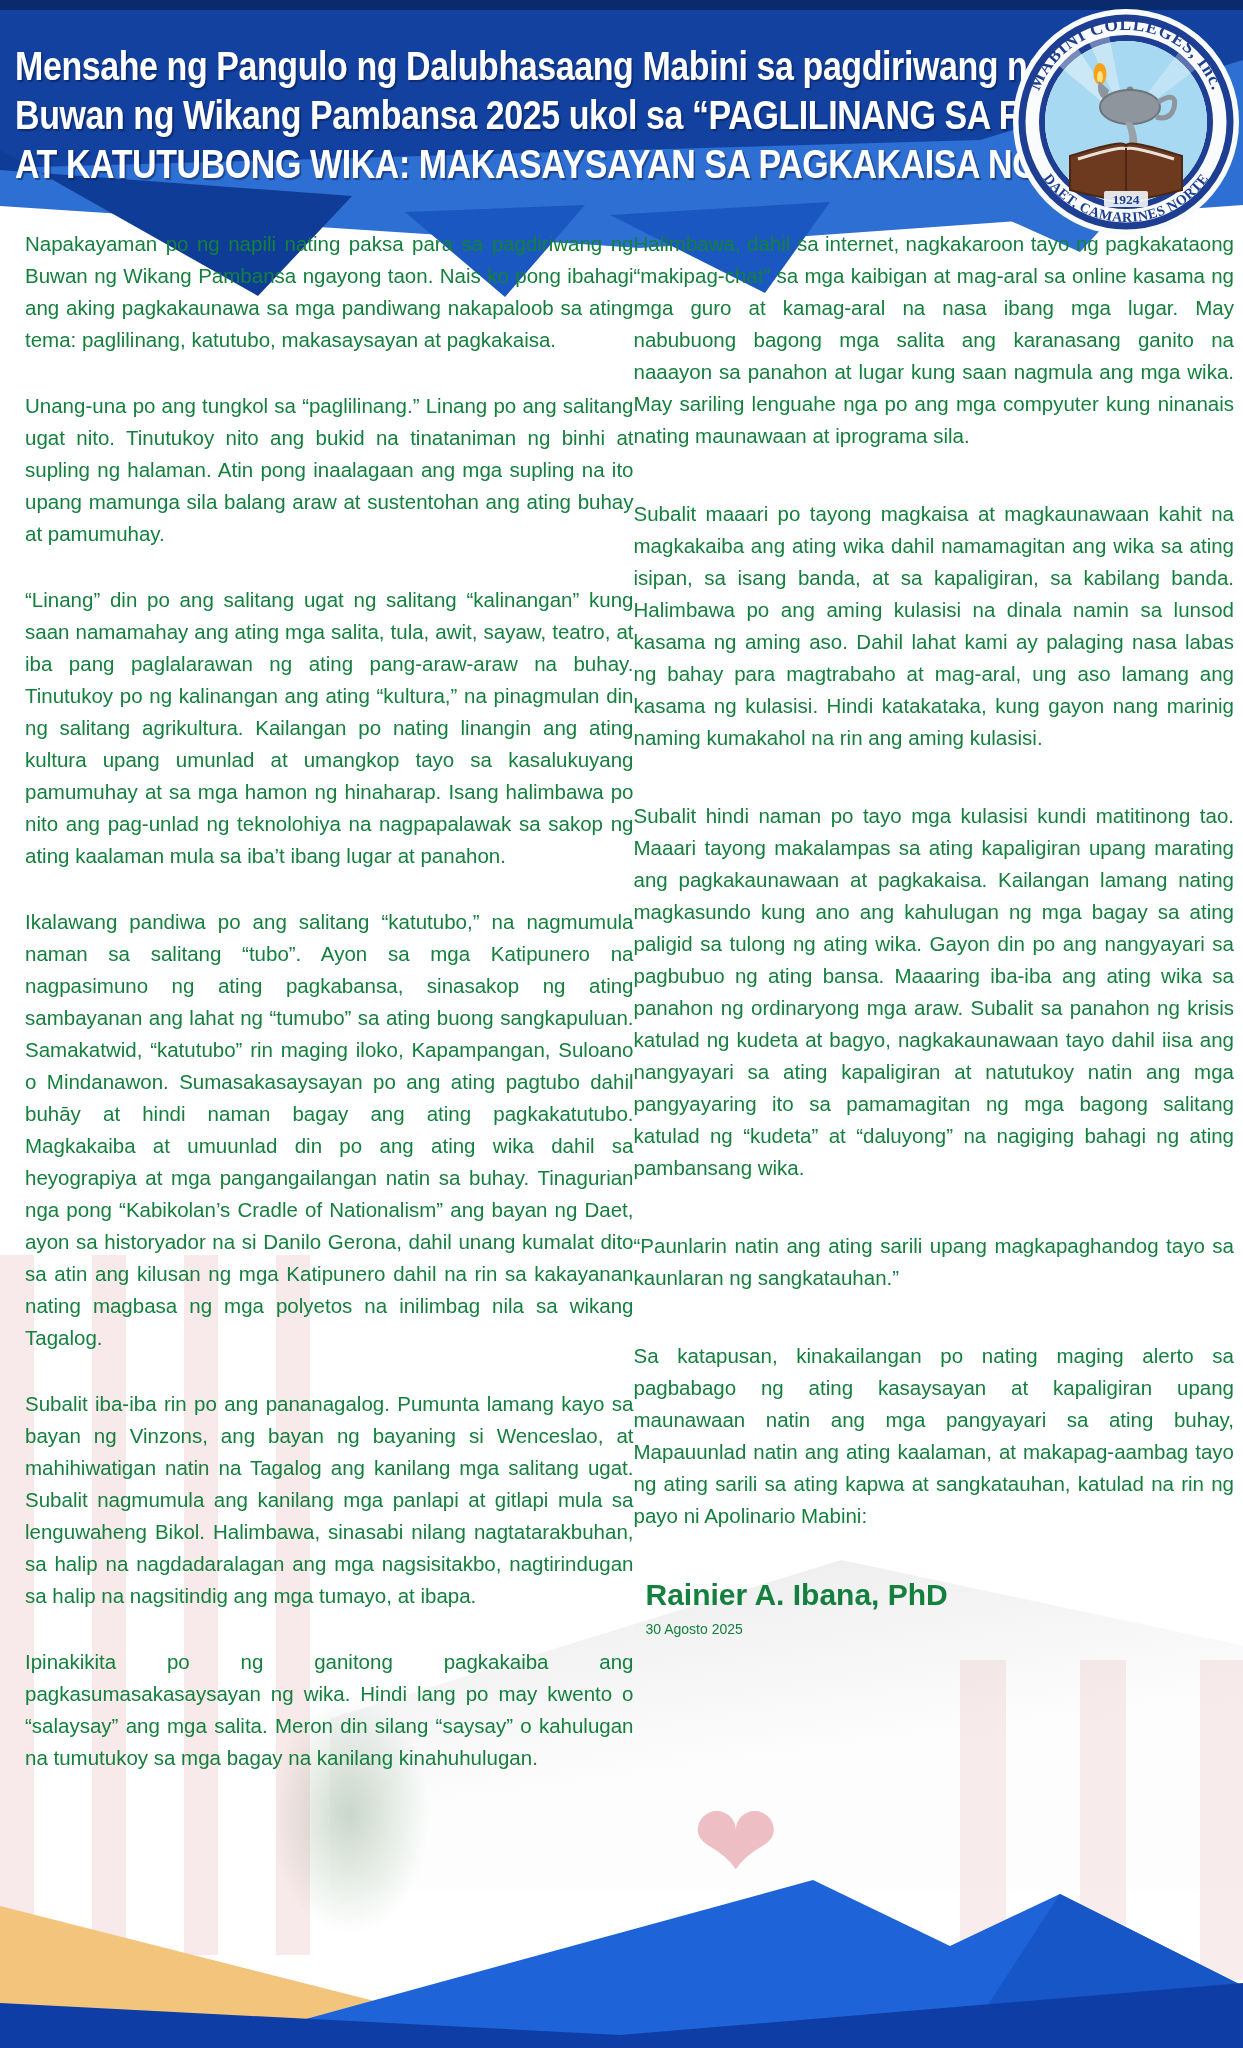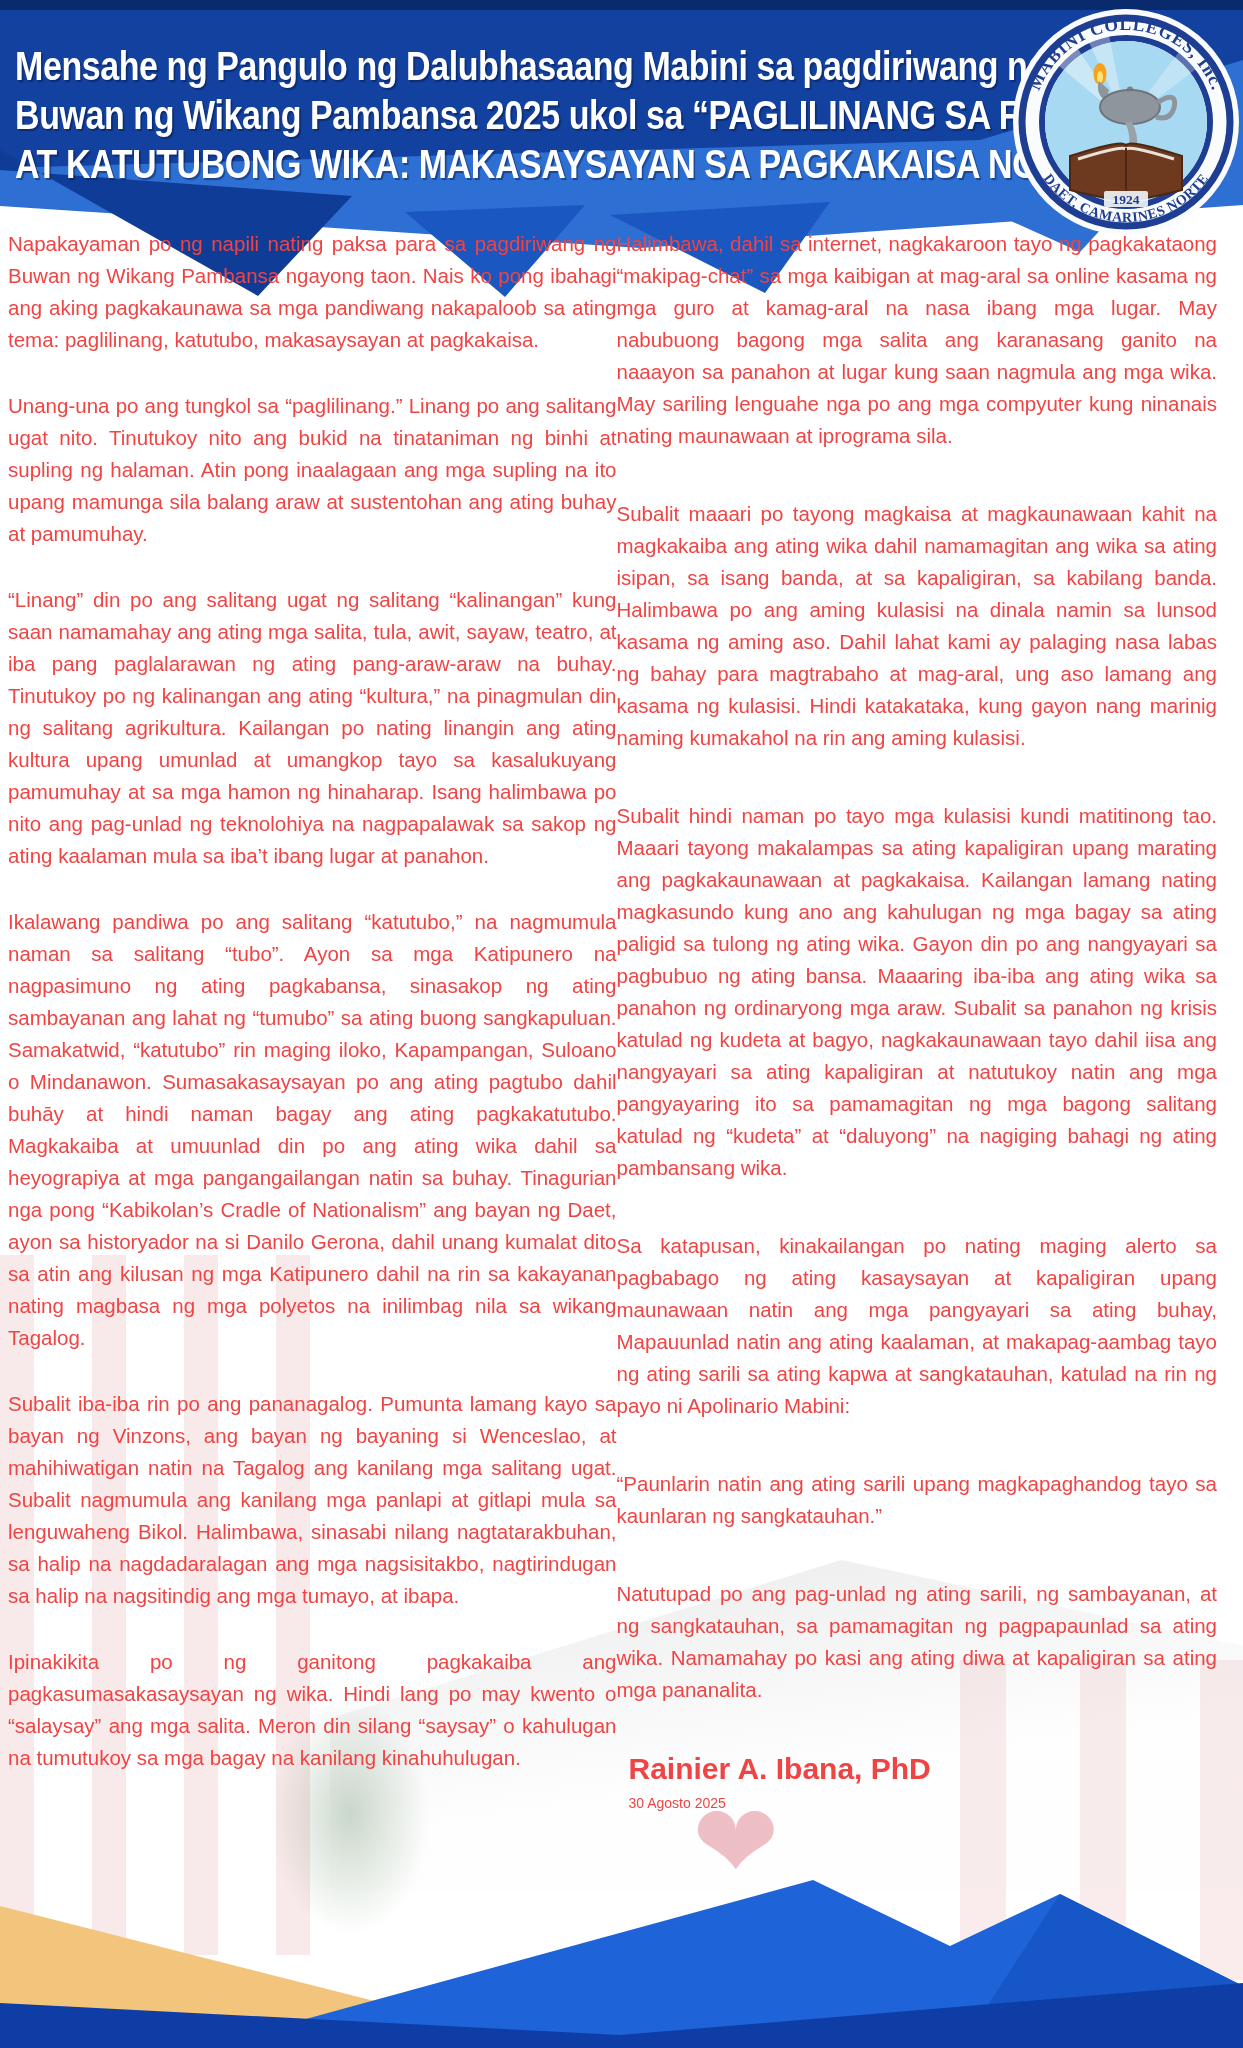--- a/index.html
+++ b/index.html
@@ -37,22 +37,22 @@
   .wm-green{
     position:absolute;left:270px;top:1695px;width:160px;height:240px;
     background:radial-gradient(closest-side, rgba(58,108,58,.26), rgba(58,108,58,0));
   }
   .wm-heart{
     position:absolute;left:692px;top:1790px;font-size:104px;line-height:1;
     color:rgba(205,58,74,.32);font-family:"DejaVu Sans", sans-serif;
   }
   
   .content{
-    position:absolute;top:228px;left:8px;width:1217px;z-index:2;
-    display:flex;color:#ef4444;
+    position:absolute;top:228px;left:25px;width:1217px;z-index:2;
+    display:flex;color:#15803d;
   }
   .col{flex:1 1 0;font-size:20.5px;line-height:32px;text-align:justify;}
   .col p{margin:0 0 34px 0;}
   .col-right p{margin:0 8px 46px 0;}
   .sig{margin-top:42px;padding-left:12px;}
   .sig-name{font-weight:bold;font-size:30px;line-height:34px;}
   .sig-date{font-size:14px;line-height:34px;}
   
   .ftr-svg{position:absolute;left:0;bottom:0;z-index:4;display:block;}
 </style>
@@ -130,23 +130,22 @@
       <p>Unang-una po ang tungkol sa “paglilinang.” Linang po ang salitang ugat nito.  Tinutukoy nito ang bukid na tinataniman ng binhi at supling ng halaman. Atin pong inaalagaan ang mga supling na ito upang mamunga sila balang araw at sustentohan ang ating buhay at pamumuhay.</p>
       <p>“Linang” din po ang salitang ugat ng salitang “kalinangan” kung saan namamahay ang ating mga salita, tula, awit, sayaw, teatro, at iba pang paglalarawan ng ating pang-araw-araw na buhay.  Tinutukoy po ng kalinangan ang ating “kultura,” na pinagmulan din ng salitang agrikultura. Kailangan po nating linangin ang ating kultura upang umunlad at umangkop tayo sa kasalukuyang pamumuhay at sa mga hamon ng hinaharap.  Isang halimbawa po nito ang pag-unlad ng teknolohiya na nagpapalawak sa sakop ng ating kaalaman mula sa iba’t ibang lugar at panahon.</p>
       <p>Ikalawang pandiwa po ang salitang “katutubo,” na nagmumula naman sa salitang “tubo”.  Ayon sa mga Katipunero na nagpasimuno ng ating pagkabansa, sinasakop ng ating sambayanan ang lahat ng “tumubo” sa ating buong sangkapuluan. Samakatwid, “katutubo” rin maging iloko, Kapampangan, Suloano o Mindanawon. Sumasakasaysayan po ang ating pagtubo dahil buhāy at hindi naman bagay ang ating pagkakatutubo.  Magkakaiba at umuunlad din po ang ating wika dahil sa heyograpiya at mga pangangailangan natin sa buhay.  Tinagurian nga pong “Kabikolan’s Cradle of Nationalism” ang bayan ng Daet, ayon sa historyador na si Danilo Gerona, dahil unang kumalat dito sa atin ang kilusan ng mga Katipunero dahil na rin sa kakayanan nating magbasa ng mga polyetos na inilimbag nila sa wikang Tagalog.</p>
       <p>Subalit iba-iba rin po ang pananagalog. Pumunta lamang kayo sa bayan ng Vinzons, ang bayan ng bayaning si Wenceslao, at mahihiwatigan natin na Tagalog ang kanilang mga salitang ugat. Subalit nagmumula ang kanilang mga panlapi at gitlapi mula sa lenguwaheng Bikol.  Halimbawa, sinasabi nilang nagtatarakbuhan, sa halip na nagdadaralagan ang mga nagsisitakbo, nagtirindugan sa halip na nagsitindig ang mga tumayo, at ibapa.</p>
       <p>Ipinakikita po ng ganitong pagkakaiba ang pagkasumasakasaysayan ng wika.  Hindi lang po may kwento o “salaysay” ang mga salita.  Meron din silang “saysay” o kahulugan na tumutukoy sa mga bagay na kanilang kinahuhulugan.</p>
     </div>
     <div class="col col-right">
       <p>Halimbawa, dahil sa internet, nagkakaroon tayo ng pagkakataong “makipag-chat” sa mga kaibigan at mag-aral sa online kasama ng mga guro at kamag-aral na nasa ibang mga lugar. May nabubuong bagong mga salita ang karanasang ganito na naaayon sa panahon at lugar kung saan nagmula ang mga wika.  May sariling lenguahe nga po ang mga compyuter kung ninanais nating maunawaan at iprograma sila.</p>
       <p>Subalit maaari po tayong magkaisa at magkaunawaan kahit na magkakaiba ang ating wika dahil namamagitan ang wika sa ating isipan, sa isang banda, at sa kapaligiran, sa kabilang banda.  Halimbawa po ang aming kulasisi na dinala namin sa lunsod kasama ng aming aso.  Dahil lahat kami ay palaging nasa labas ng bahay para magtrabaho at mag-aral, ung aso lamang ang kasama ng kulasisi.  Hindi katakataka, kung gayon nang marinig naming kumakahol na rin ang aming kulasisi.</p>
       <p>Subalit hindi naman po tayo mga kulasisi kundi matitinong tao.  Maaari tayong makalampas sa ating kapaligiran upang marating ang pagkakaunawaan at pagkakaisa.  Kailangan lamang nating magkasundo kung ano ang kahulugan ng mga bagay sa ating paligid sa tulong ng ating wika.  Gayon din po ang nangyayari sa pagbubuo ng ating bansa. Maaaring iba-iba ang ating wika sa panahon ng ordinaryong mga araw.  Subalit sa panahon ng krisis katulad ng kudeta at bagyo, nagkakaunawaan tayo dahil iisa ang nangyayari sa ating kapaligiran at natutukoy natin ang mga pangyayaring ito sa pamamagitan ng mga bagong salitang katulad ng “kudeta” at “daluyong” na nagiging bahagi ng ating pambansang wika.</p>
+      <p>“Paunlarin natin ang ating sarili upang magkapaghandog tayo sa kaunlaran ng sangkatauhan.”</p>
       <p>Sa katapusan, kinakailangan po nating maging alerto sa pagbabago ng ating kasaysayan at kapaligiran upang maunawaan natin ang mga pangyayari sa ating buhay, Mapauunlad natin ang ating kaalaman, at makapag-aambag tayo ng ating sarili sa ating kapwa at sangkatauhan, katulad na rin ng payo ni Apolinario Mabini:</p>
-      <p>“Paunlarin natin ang ating sarili upang magkapaghandog tayo sa kaunlaran ng sangkatauhan.”</p>
-      <p>Natutupad po ang pag-unlad ng ating sarili, ng sambayanan, at ng sangkatauhan, sa pamamagitan ng pagpapaunlad sa ating wika. Namamahay po kasi ang ating diwa at kapaligiran sa ating mga pananalita.</p>
       <div class="sig">
         <div class="sig-name">Rainier A. Ibana, PhD</div>
         <div class="sig-date">30 Agosto 2025</div>
       </div>
     </div>
   </div>
 
   <svg class="ftr-svg" width="1243" height="190" viewBox="0 0 1243 190">
     <polygon fill="#f3c57c" points="0,48 560,190 0,190"></polygon>
     <polygon fill="#1e63d8" points="200,190 813,22 950,88 1060,36 1243,128 1243,190"></polygon>

